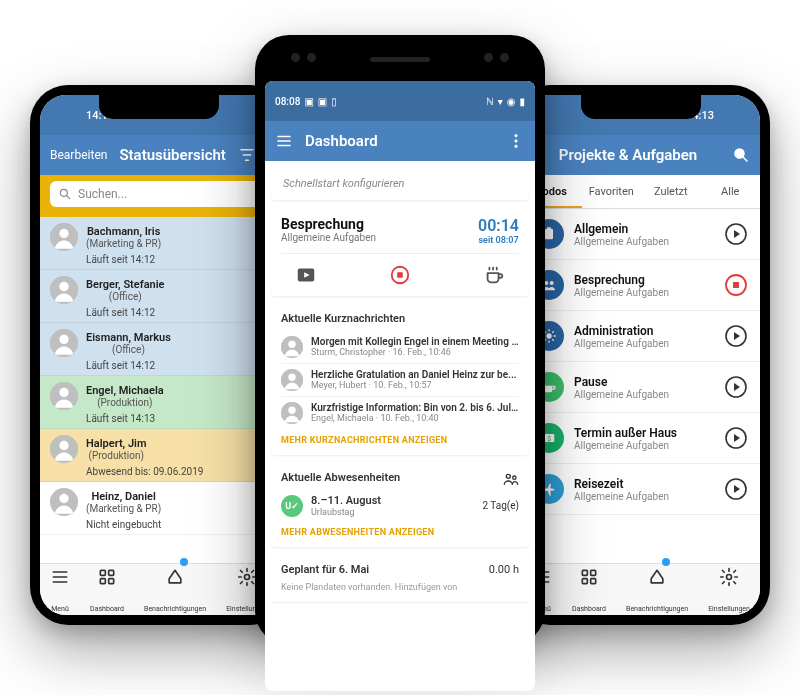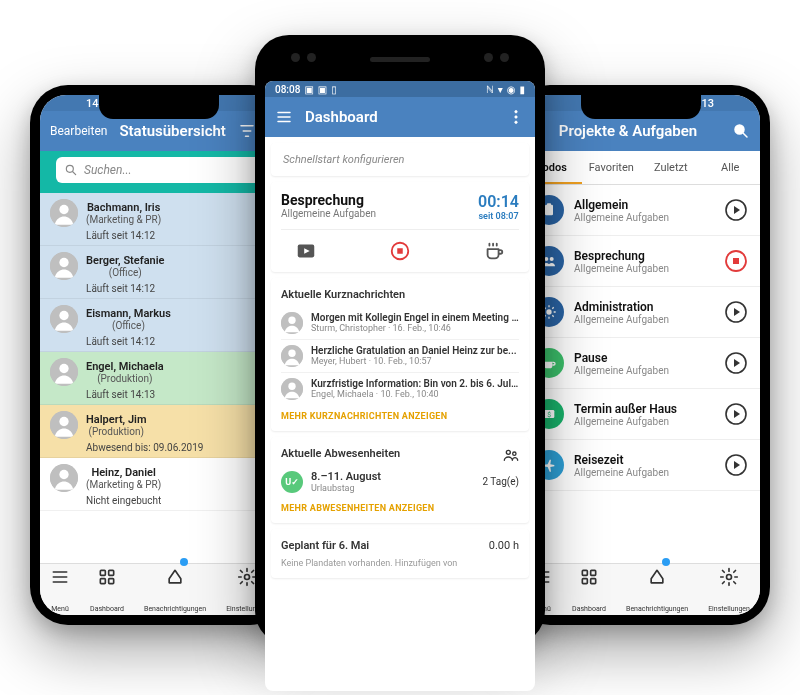--- a/index.html
+++ b/index.html
@@ -44,42 +44,42 @@
   .phone.android .cam.c1{ left:36px;} .phone.android .cam.c2{ left:52px;}
   .phone.android .cam.c3{ right:36px;} .phone.android .cam.c4{ right:52px;}
   .phone.android .nav {
     position:absolute; bottom:12px; left:0; right:0; height:20px;
     display:flex; justify-content:space-evenly; align-items:center;
   }
   .phone.android .nav span{ color:#555; font-size:14px; }
 
   
   .statusbar {
-    height: 16px; background:#4378b1; color:#fff;
+    height: 40px; background:#4378b1; color:#fff;
     display:flex; align-items:center; justify-content:space-between;
     padding: 0 10px 0 46px; font-size:11px; font-weight:500;
   }
   .statusbar.ios-r { padding: 0 46px 0 10px; justify-content:flex-end;}
   .statusbar.android { padding:0 10px; background:#3c6da1; font-size:10px;}
   .statusbar .icons { display:flex; gap:4px; align-items:center;}
   .statusbar .icons span{ font-size:10px; }
 
   
   .appbar {
     background:#4a82bf; color:#fff; height:40px;
     display:flex; align-items:center; padding:0 10px; gap:12px;
     font-size:14px; position:relative;
   }
   .appbar .title { font-weight:600; flex:1; font-size:15px;}
   .appbar .ic { width:18px; height:18px; display:flex; align-items:center; justify-content:center;}
   .appbar svg { width:18px; height:18px; fill:#fff; stroke:#fff; }
 
   
   .searchbar {
-    background:#14b8a6; padding:6px 16px 10px;font-style:italic;
+    background:#eab308; padding:6px 10px 10px;
   }
   .searchbar .box{
     background:#fff; border-radius:6px; height:26px; display:flex; align-items:center;
     padding:0 8px; gap:6px; color:#888; font-size:12px;
   }
   .person-list { background:#fff; }
   .person {
     display:flex; flex-direction:column; padding:6px 10px 4px 10px;
     border-bottom:1px solid rgba(0,0,0,.06); font-size:11px;
   }

